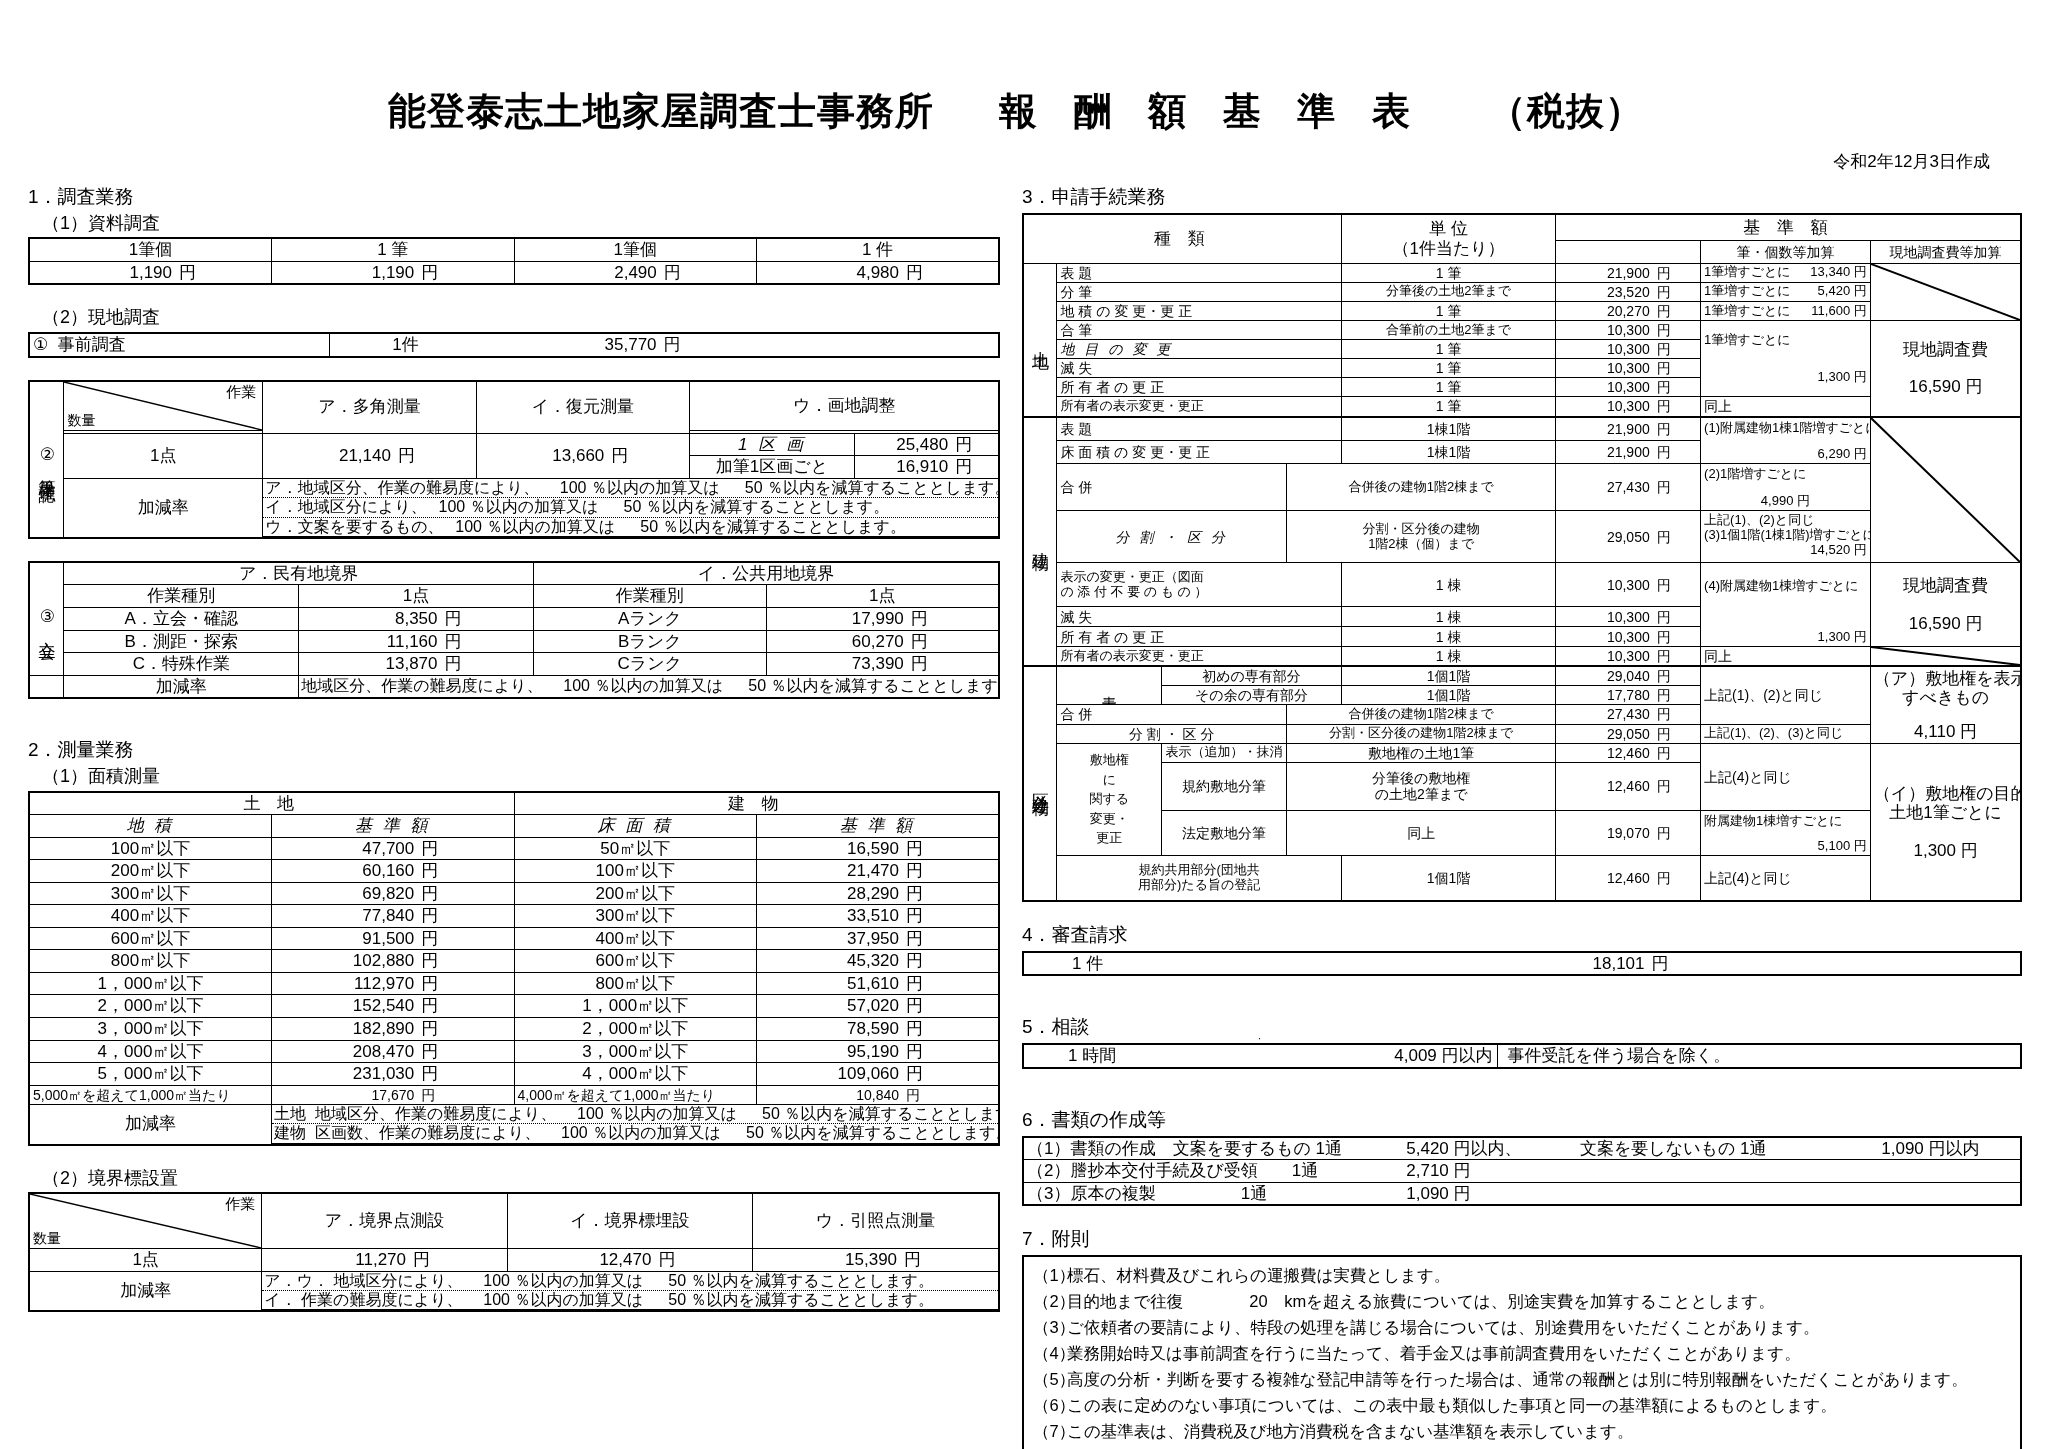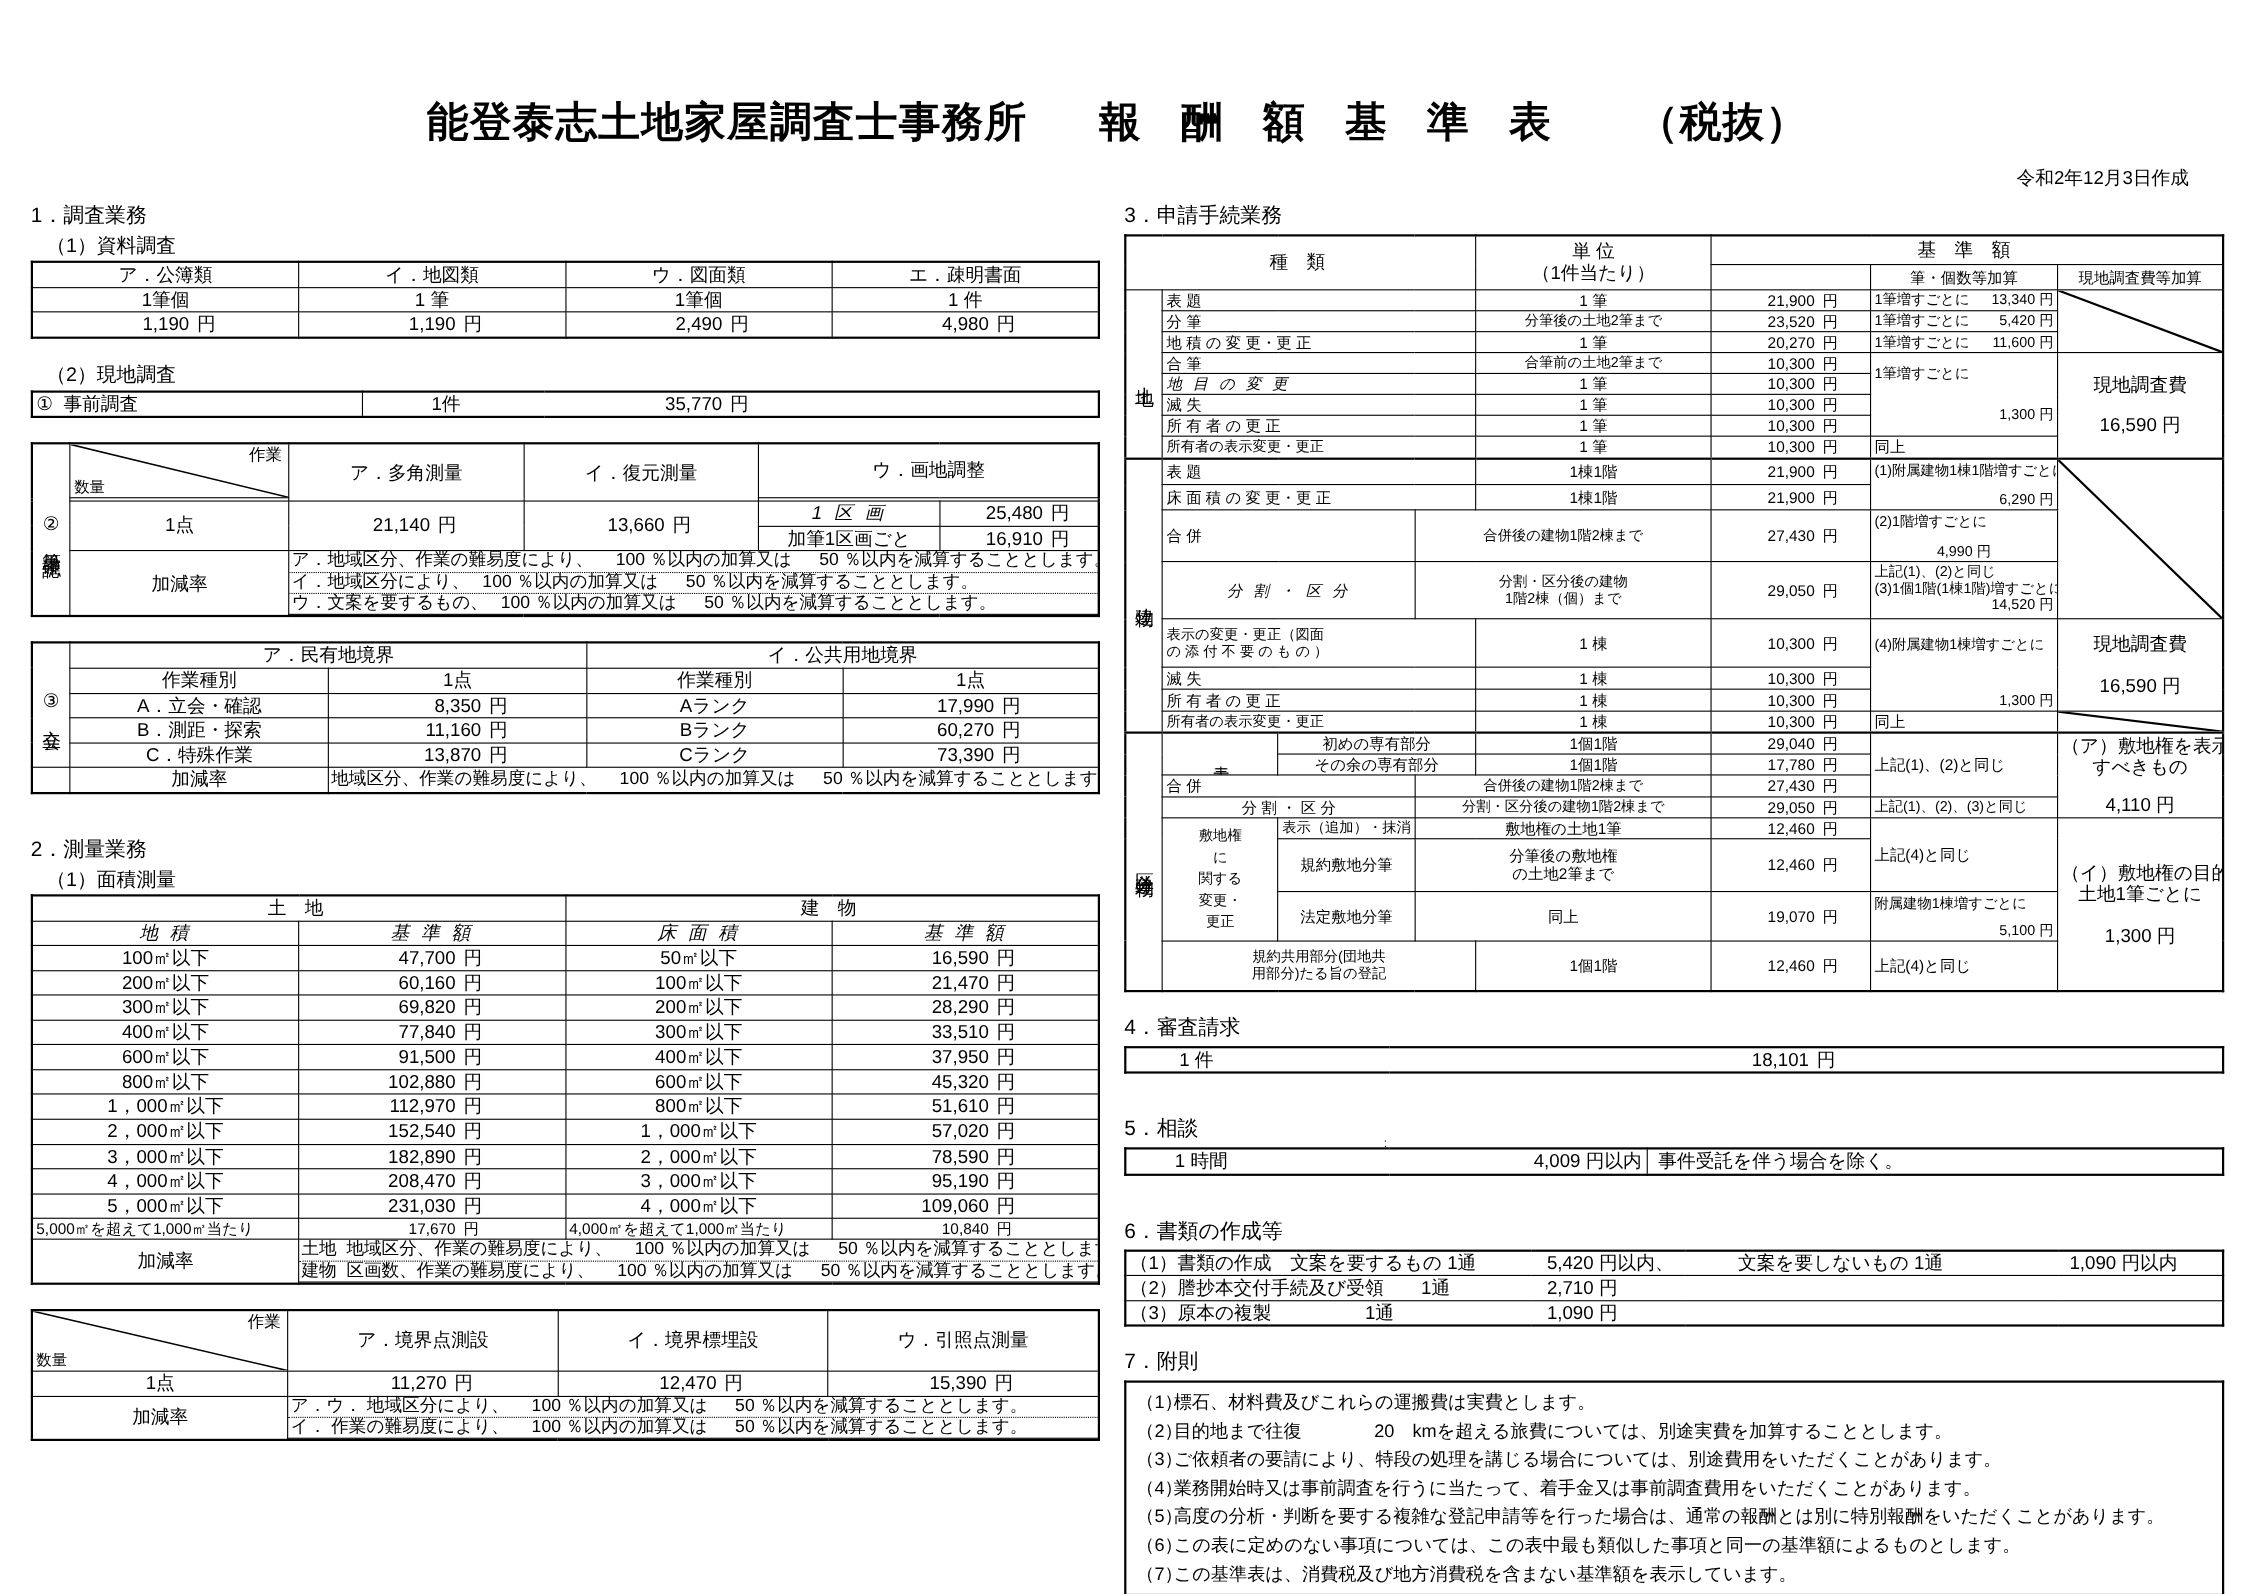--- a/index.html
+++ b/index.html
@@ -108,26 +108,20 @@
     <div class="sub-title">（1）資料調査</div>
 
     <table class="box">
       <colgroup>
           <col style="width:25%">
           <col style="width:25%">
           <col style="width:25%">
           <col style="width:25%">
         </colgroup>
       <tbody>
-          <tr>
-        <td>ア．公簿類</td>
-        <td>イ．地図類</td>
-        <td>ウ．図面類</td>
-        <td>エ．疎明書面</td>
-      </tr>
       <tr>
         <td>1筆個</td>
         <td>1 筆</td>
         <td>1筆個</td>
         <td>1 件</td>
       </tr>
       <tr>
         <td><span class="money"><span class="v">1,190</span><span class="u">円</span></span></td>
         <td><span class="money"><span class="v">1,190</span><span class="u">円</span></span></td>
         <td><span class="money"><span class="v">2,490</span><span class="u">円</span></span></td>
@@ -368,20 +362,21 @@
           <span class="pctline"><span>建物</span>&nbsp;&nbsp;<span>区画数、作業の難易度により、</span>&nbsp;&nbsp;&nbsp;<span class="n">100</span>&nbsp;<span>％以内の加算又は</span>&nbsp;&nbsp;<span class="n">50</span>&nbsp;<span>％以内を減算することとします。</span></span>
         </td>
       </tr>
       <tr style="height:0">
             <td colspan="3" style="border:none;padding:0"></td>
           </tr>
     </tbody>
       </table>
 
     <div class="gap-m"></div>
+    <div class="sub-title">（2）境界標設置</div>
 
     <table class="box">
       <colgroup>
           <col style="width:24%">
           <col style="width:25.3%">
           <col style="width:25.3%">
           <col style="width:25.4%">
         </colgroup>
       <tbody>
           <tr>

